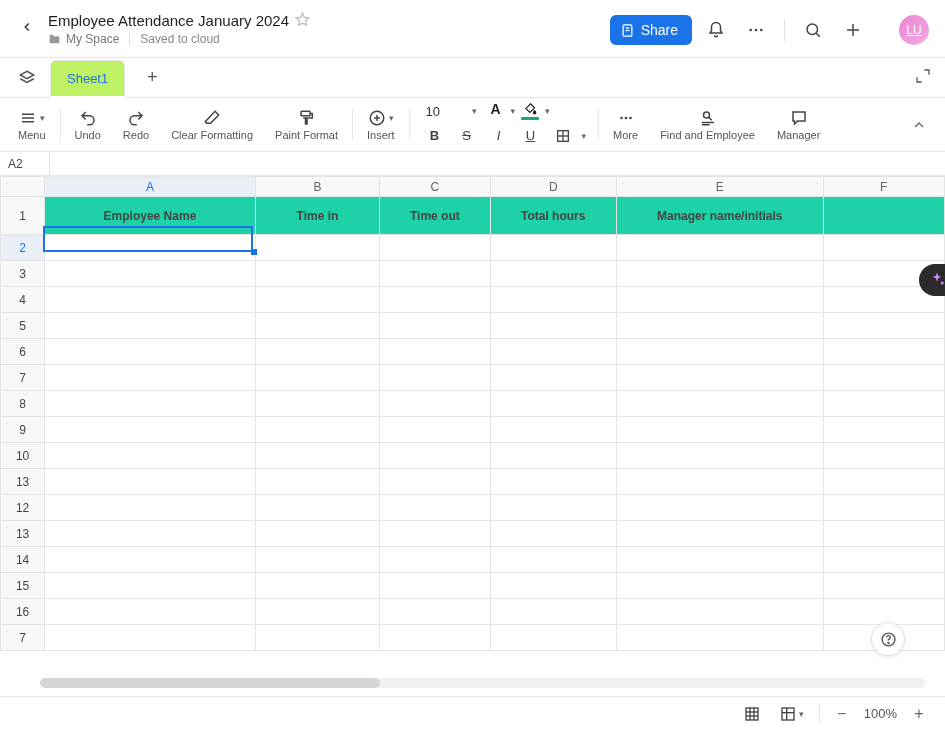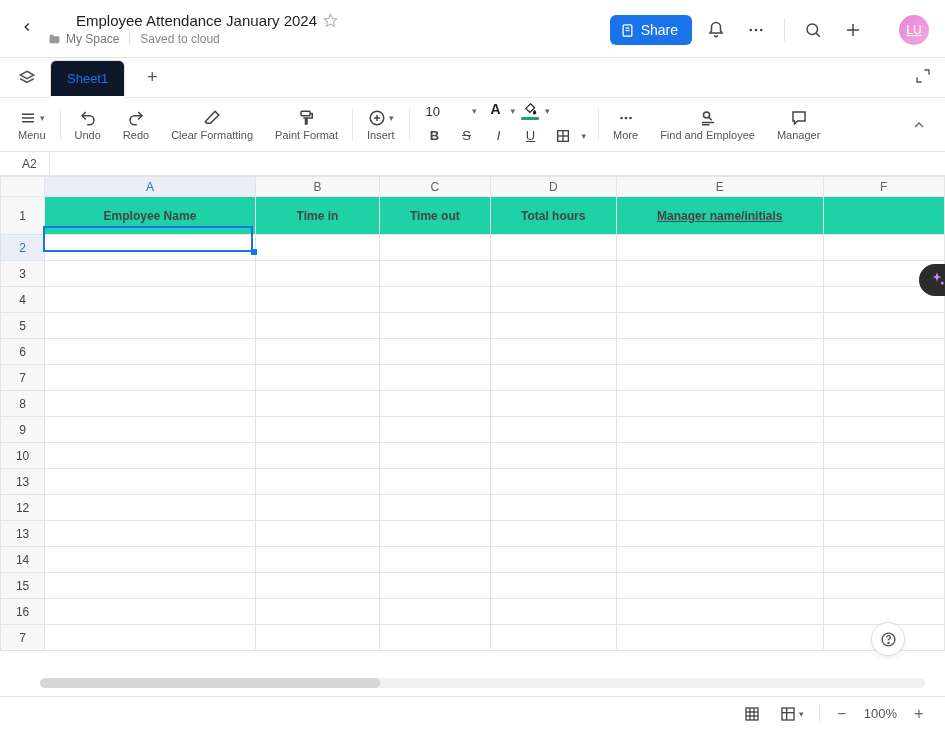--- a/index.html
+++ b/index.html
@@ -23,21 +23,21 @@
     border-bottom: 1px solid #e5e5e5;
   }
   .back-btn {
     width: 26px; height: 26px;
     display: flex; align-items: center; justify-content: center;
     margin-top: 2px;
     cursor: pointer;
     color: #333;
   }
   .title-block { flex: 0 0 auto; margin-left: 8px; }
-  .doc-title-row { display: flex; align-items: center; gap: 6px; margin-left: 28px; }
+  .doc-title-row { display: flex; gap: 6px; }
   .doc-title { font-size: 15px; font-weight: 500; color: #1f1f1f; }
   .star-icon { color: #bbb; cursor: pointer; }
   .subtitle-row { display: flex; align-items: center; gap: 10px; margin-top: 3px; }
   .folder-chip { display: flex; align-items: center; gap: 5px; color: #777; font-size: 12px; cursor: pointer; }
   .folder-icon { color: #999; }
   .divider-v { width: 1px; height: 12px; background: #ddd; }
   .save-status { color: #888; font-size: 12px; cursor: pointer; }
 
   .titlebar-right {
     margin-left: auto;
@@ -85,21 +85,21 @@
     padding-left: 12px;
     position: relative;
   }
   .layers-btn { width: 30px; display: flex; justify-content: center; cursor: pointer; color: #555; }
   .sheet-tab {
     height: 38px;
     padding: 0 16px;
     display: flex; align-items: center;
     font-size: 13px;
     color: #1a73e8;
-    background: #0f172a;
+    background: #bef264;
     border: 1px solid #e5e5e5;
     border-bottom: 2px solid #fff;
     border-radius: 6px 6px 0 0;
     position: relative; top: 1px;
     margin-left: 8px;
     cursor: pointer;
   }
   .add-tab { width: 34px; display: flex; justify-content: center; align-items: center; color: #555; cursor: pointer; margin-left: 10px; font-size: 18px; }
   .expand-btn { position: absolute; right: 14px; top: 10px; color: #555; cursor: pointer; }
 
@@ -140,21 +140,21 @@
   .chevup { margin-left: auto; padding-right: 10px; display:flex; align-items:center; cursor:pointer; color:#666; }
 
   
   .namebox-row {
     display: flex; align-items: center;
     height: 24px;
     border-bottom: 1px solid #e5e5e5;
   }
   .namebox {
     width: 50px; font-size: 12px; color: #444;
-    padding-left: 22px;
+    padding-left: 8px;
     border-right: 1px solid #e5e5e5;
     height: 100%; display: flex; align-items: center;
   }
 
   
   .grid-wrap {
     position: relative;
     height: 498px;
     overflow: hidden;
     background: #fff;
@@ -532,21 +532,21 @@
           <th class="colhead">F</th>
         </tr>
       </thead>
       <tbody>
         <tr>
           <th class="rownum">1</th>
           <td class="hdr-cell" style="height: 38px;">Employee Name</td>
           <td class="hdr-cell" style="height: 30px; margin-left: 44px;">Time in</td>
           <td class="hdr-cell" style="height: 30px;">Time out</td>
           <td class="hdr-cell" style="height: 30px;">Total hours</td>
-          <td class="hdr-cell" style="height: 30px; text-decoration: underline;">Manager name/initials</td>
+          <td class="hdr-cell" style="height: 30px;">Manager name/initials</td>
           <td class="hdr-cell" style="height: 30px;"></td>
         </tr>
         <tr>
           <th class="rownum sel">2</th>
           <td class="cell"></td>
           <td class="cell"></td>
           <td class="cell"></td>
           <td class="cell"></td>
           <td class="cell"></td>
           <td class="cell"></td>

